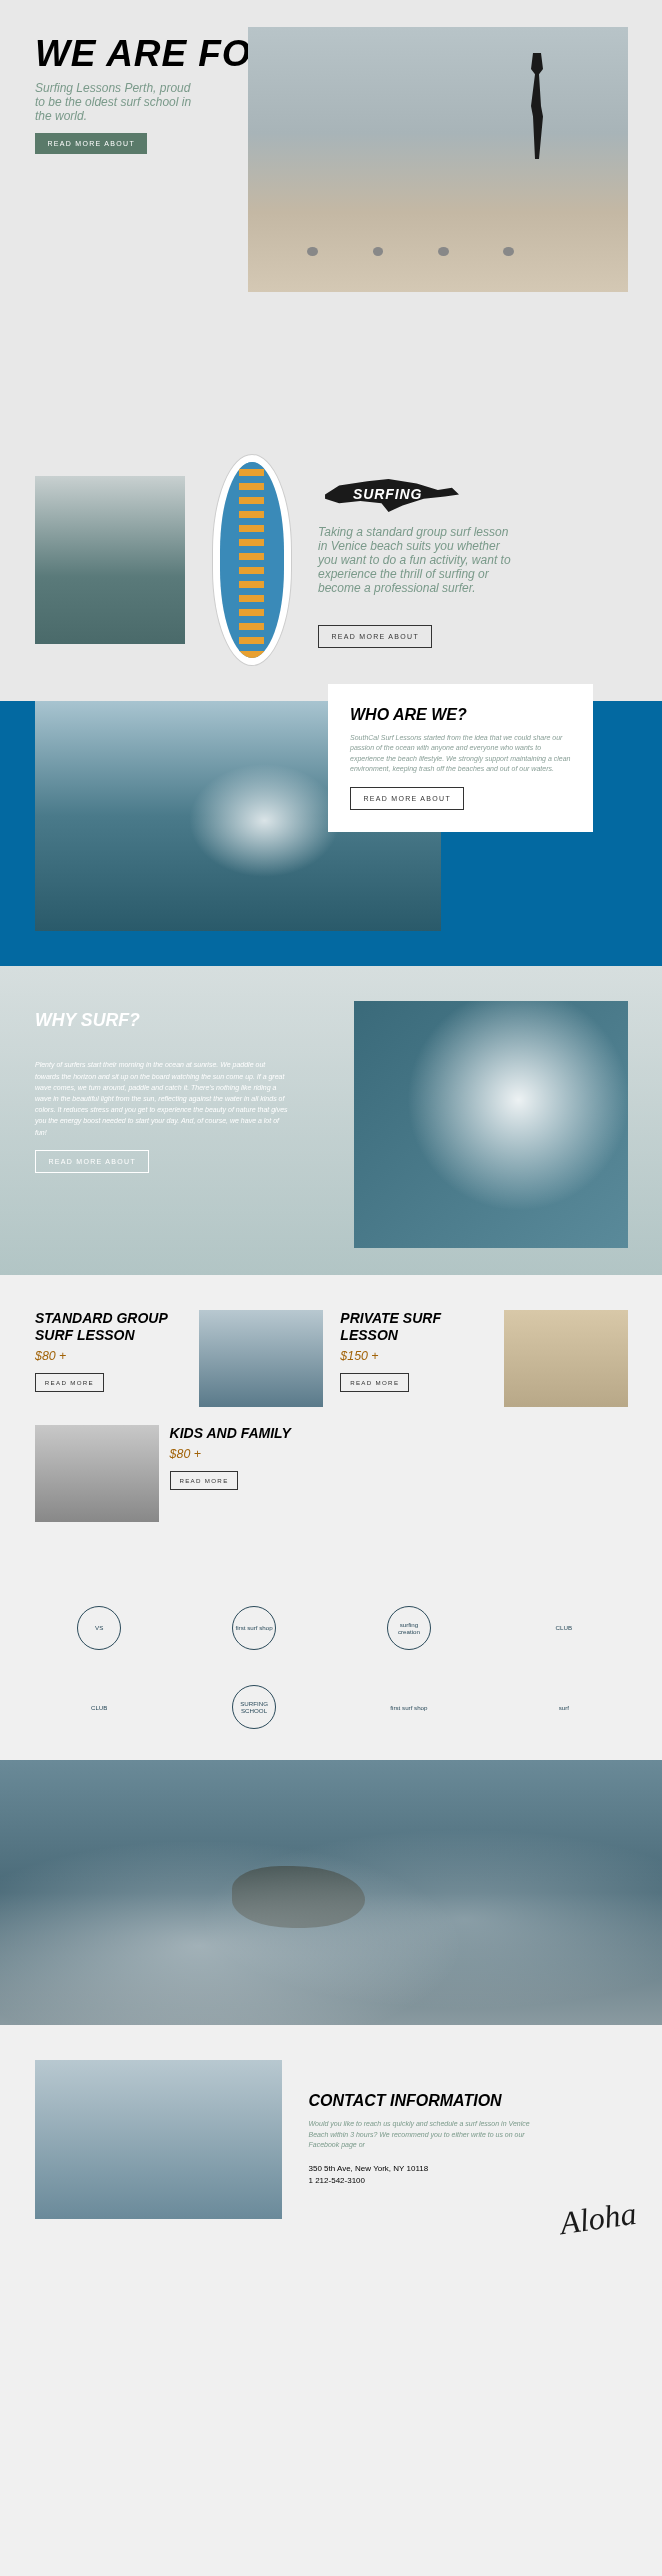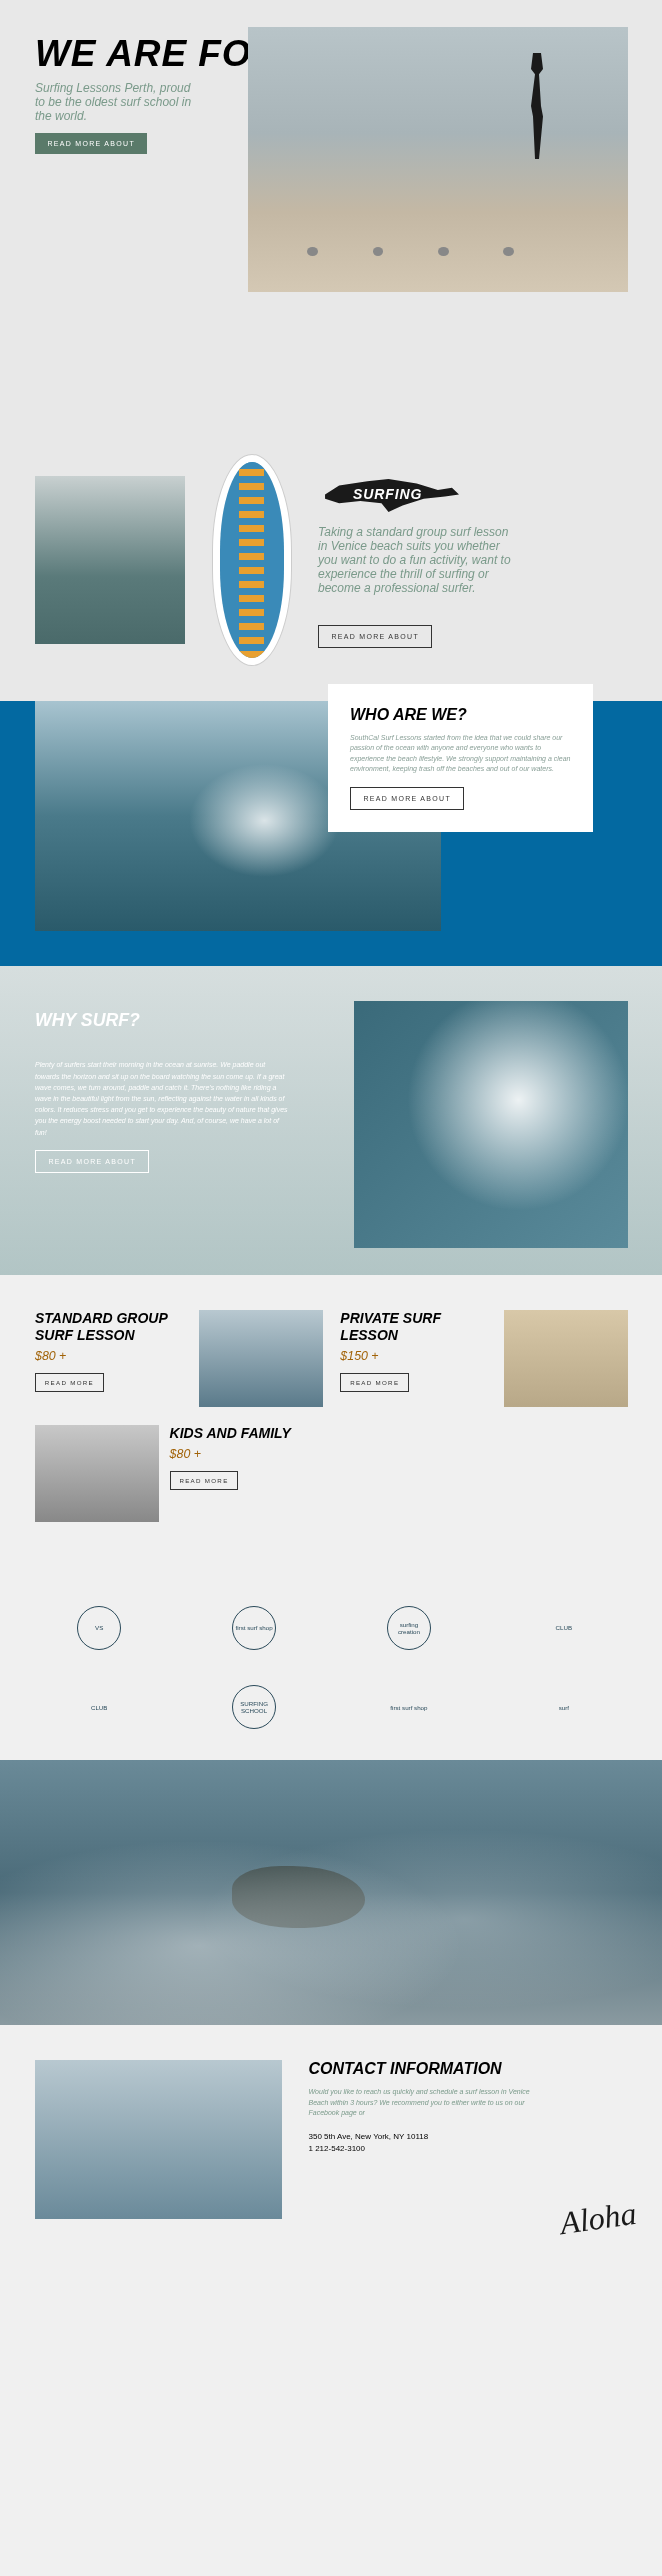--- a/index.html
+++ b/index.html
@@ -48,21 +48,21 @@
 .img-surf2{background:linear-gradient(180deg,#d8c8a8,#b8a888)}
 .img-surf3{background:linear-gradient(180deg,#c8c8c8,#888)}
 .img-surf4{background:linear-gradient(180deg,#a8c8d0,#6a9aa8)}
 .btn-sm{font-size:6.2px;padding:5.3px 8.8px}
 .partners{background:#f0f0f0;padding:26.5px 35px;display:grid;grid-template-columns:repeat(4,1fr);gap:26.5px;justify-items:center}
 .partner-logo{width:62px;height:53px;display:flex;align-items:center;justify-content:center;font-size:6.2px;color:#2a4a5a;text-align:center}
 .logo-circle{width:44px;height:44px;border:0.9px solid #2a4a5a;border-radius:50%;display:flex;align-items:center;justify-content:center}
 .big-ocean{height:265px;background:linear-gradient(180deg,#6a8a98 0%,#4a6a78 50%,#8a9aa0 100%);position:relative}
 .ocean-rock{position:absolute;left:35%;top:40%;width:133px;height:62px;background:#3a4a4a;border-radius:40% 60% 50% 50%}
 .ocean-foam{position:absolute;inset:0;background:radial-gradient(ellipse at 30% 70%,rgba(255,255,255,0.4),transparent 40%),radial-gradient(ellipse at 70% 60%,rgba(255,255,255,0.3),transparent 40%)}
-.contact-section{background:#f0f0f0;padding:35px;display:flex;gap:26.5px;align-items:flex-start}
+.contact-section{background:#f0f0f0;padding:35px;display:flex;gap:26.5px;align-items:center}
 .contact-img{width:247px;height:159px;background:linear-gradient(180deg,#b8c8d0,#6a8a9a)}
 .contact-info{flex:1}
 .contact-title{font-family:Impact,sans-serif;font-size:16px;font-style:italic;margin-bottom:8.8px}
 .contact-desc{font-size:7px;color:#7a9a8a;font-style:italic;line-height:1.5;margin-bottom:12.4px;max-width:230px}
 .contact-addr{font-size:8px;line-height:1.5}
 .aloha{position:absolute;right:26.5px;bottom:17.7px;font-family:cursive;font-size:32px;color:#1a1a1a;font-style:italic;transform:rotate(-8deg)}
 </style>
 </head>
 <body>
 

